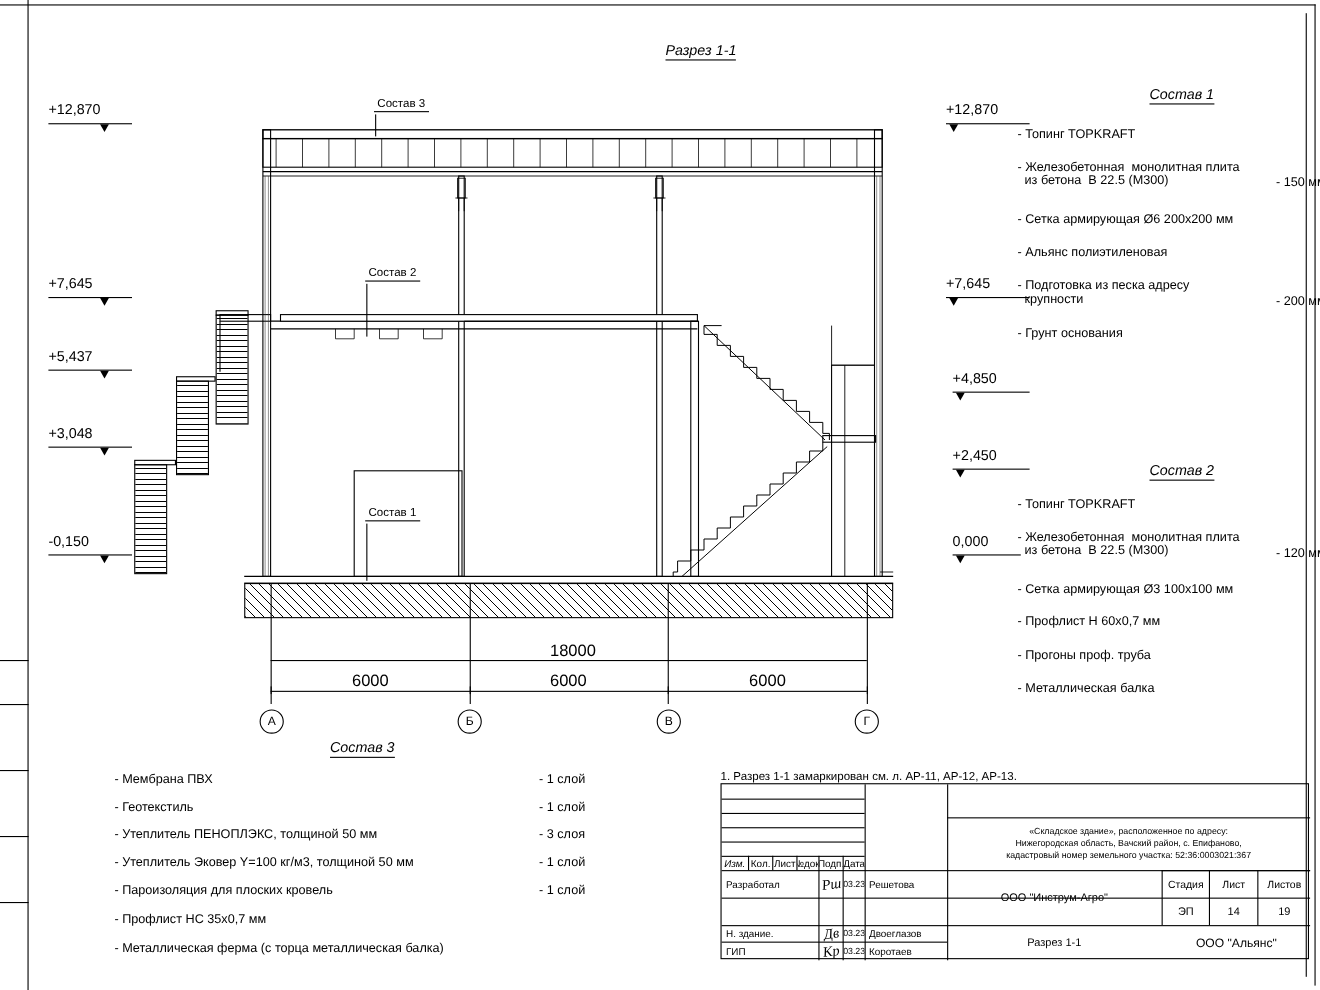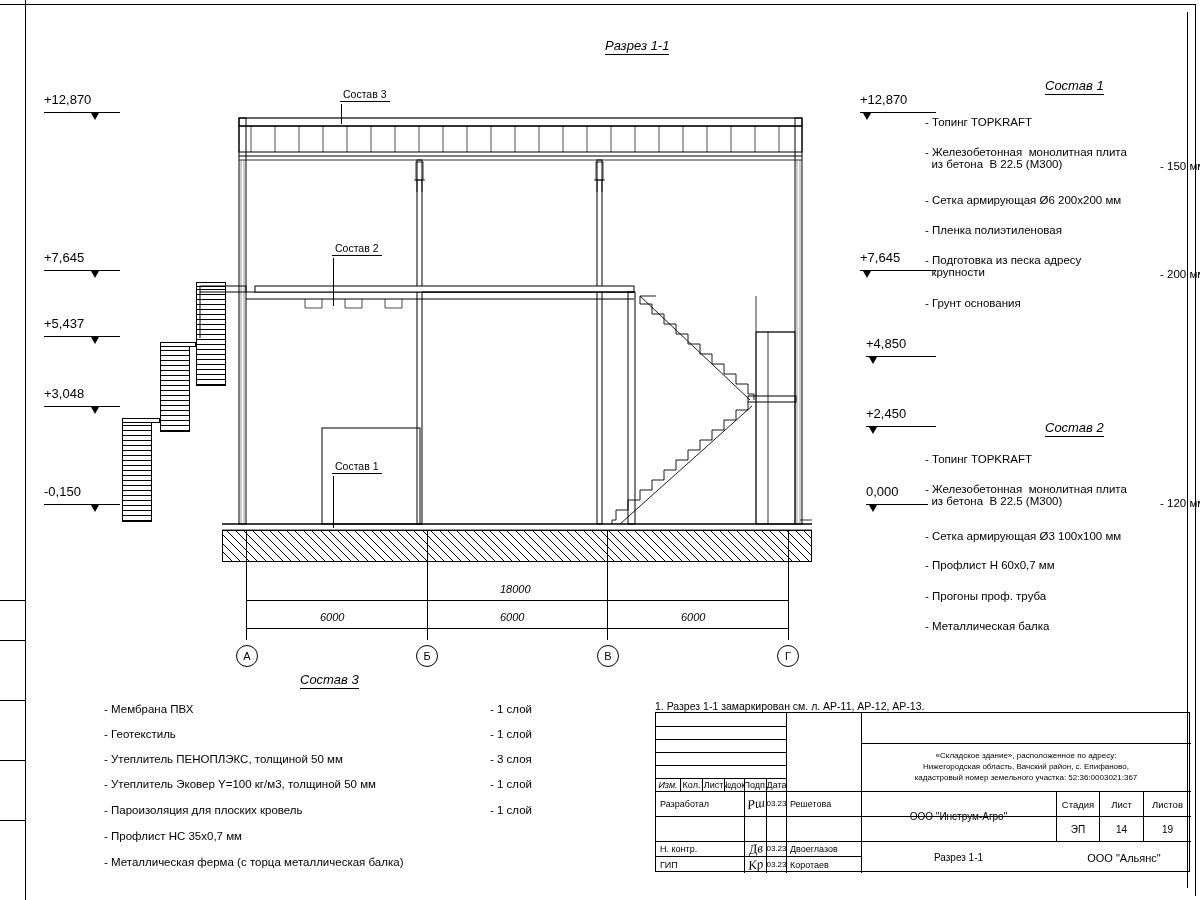--- a/index.html
+++ b/index.html
@@ -83,21 +83,21 @@
     width: 22px; height: 22px;
     border: 1px solid #000;
     border-radius: 50%;
     box-sizing: border-box;
     font-size: 11px;
     text-align: center;
     line-height: 20px;
   }
   .dim-line { position: absolute; height: 1px; background: #000; }
   .dim-tick { position: absolute; width: 1px; height: 7px; background: #000; }
-  .dim-txt { position: absolute; font-size: 11px; font-style: italic; }
+  .dim-txt { position: absolute; font-size: 15px; }
   .leader-box {
     position: absolute;
     border-bottom: 1px solid #000;
     font-size: 10.5px;
     padding: 0 3px 1px 3px;
     background: #fff;
     white-space: nowrap;
   }
   .leader-v { position: absolute; width: 1px; background: #000; }
 
@@ -355,21 +355,21 @@
   <div class="axis-circle" style="left:777px; top:645px;">Г</div>
 
   <div class="spec-title" style="left:1045px; top:78px;">
     <u>Состав 1</u>
   </div>
   <div class="spec-row" style="left:925px; top:116px;">- Топинг TOPKRAFT</div>
   <div class="spec-row" style="left:925px; top:146px;">- Железобетонная  монолитная плита
   из бетона  В 22.5 (М300)</div>
   <div class="spec-val" style="left:1160px; top:160px;">- 150 мм</div>
   <div class="spec-row" style="left:925px; top:194px;">- Сетка армирующая Ø6 200х200 мм</div>
-  <div class="spec-row" style="left:925px; top:224px;">- Пленка полиэтиленовая</div>
+  <div class="spec-row" style="left:925px; top:224px;">- Альянс полиэтиленовая</div>
   <div class="spec-row" style="left:925px; top:254px;">- Подготовка из песка адресу
   крупности</div>
   <div class="spec-val" style="left:1160px; top:268px;">- 200 мм</div>
   <div class="spec-row" style="left:925px; top:297px;">- Грунт основания</div>
 
   <div class="spec-title" style="left:1045px; top:420px;">
     <u>Состав 2</u>
   </div>
   <div class="spec-row" style="left:925px; top:453px;">- Топинг TOPKRAFT</div>
   <div class="spec-row" style="left:925px; top:483px;">- Железобетонная  монолитная плита
@@ -444,21 +444,21 @@
     <div class="tb-cell" style="left:89px; top:65px; width:21px; height:13px;">Подп.</div>
     <div class="tb-cell" style="left:111px; top:65px; width:19px; height:13px;">Дата</div>
 
     <div class="tb-cell left" style="left:2px; top:78px; width:86px; height:25px;">Разработал</div>
     <div class="tb-cell left" style="left:132px; top:78px; width:72px; height:25px;">Решетова</div>
     <div class="tb-cell" style="left:89px; top:78px; width:21px; height:25px;">
         <span class="sig">Рш</span>
       </div>
     <div class="tb-cell" style="left:111px; top:78px; width:19px; height:25px; font-size:8px;">03.23</div>
 
-    <div class="tb-cell left" style="left:2px; top:128px; width:86px; height:15px;">Н. контр.</div>
+    <div class="tb-cell left" style="left:2px; top:128px; width:86px; height:15px;">Н. здание.</div>
     <div class="tb-cell left" style="left:132px; top:128px; width:72px; height:15px;">Двоеглазов</div>
     <div class="tb-cell" style="left:89px; top:128px; width:21px; height:15px;">
         <span class="sig">Дв</span>
       </div>
     <div class="tb-cell" style="left:111px; top:128px; width:19px; height:15px; font-size:8px;">03.23</div>
 
     <div class="tb-cell left" style="left:2px; top:143px; width:86px; height:17px;">ГИП</div>
     <div class="tb-cell left" style="left:132px; top:143px; width:72px; height:17px;">Коротаев</div>
     <div class="tb-cell" style="left:89px; top:143px; width:21px; height:17px;">
         <span class="sig">Кр</span>

